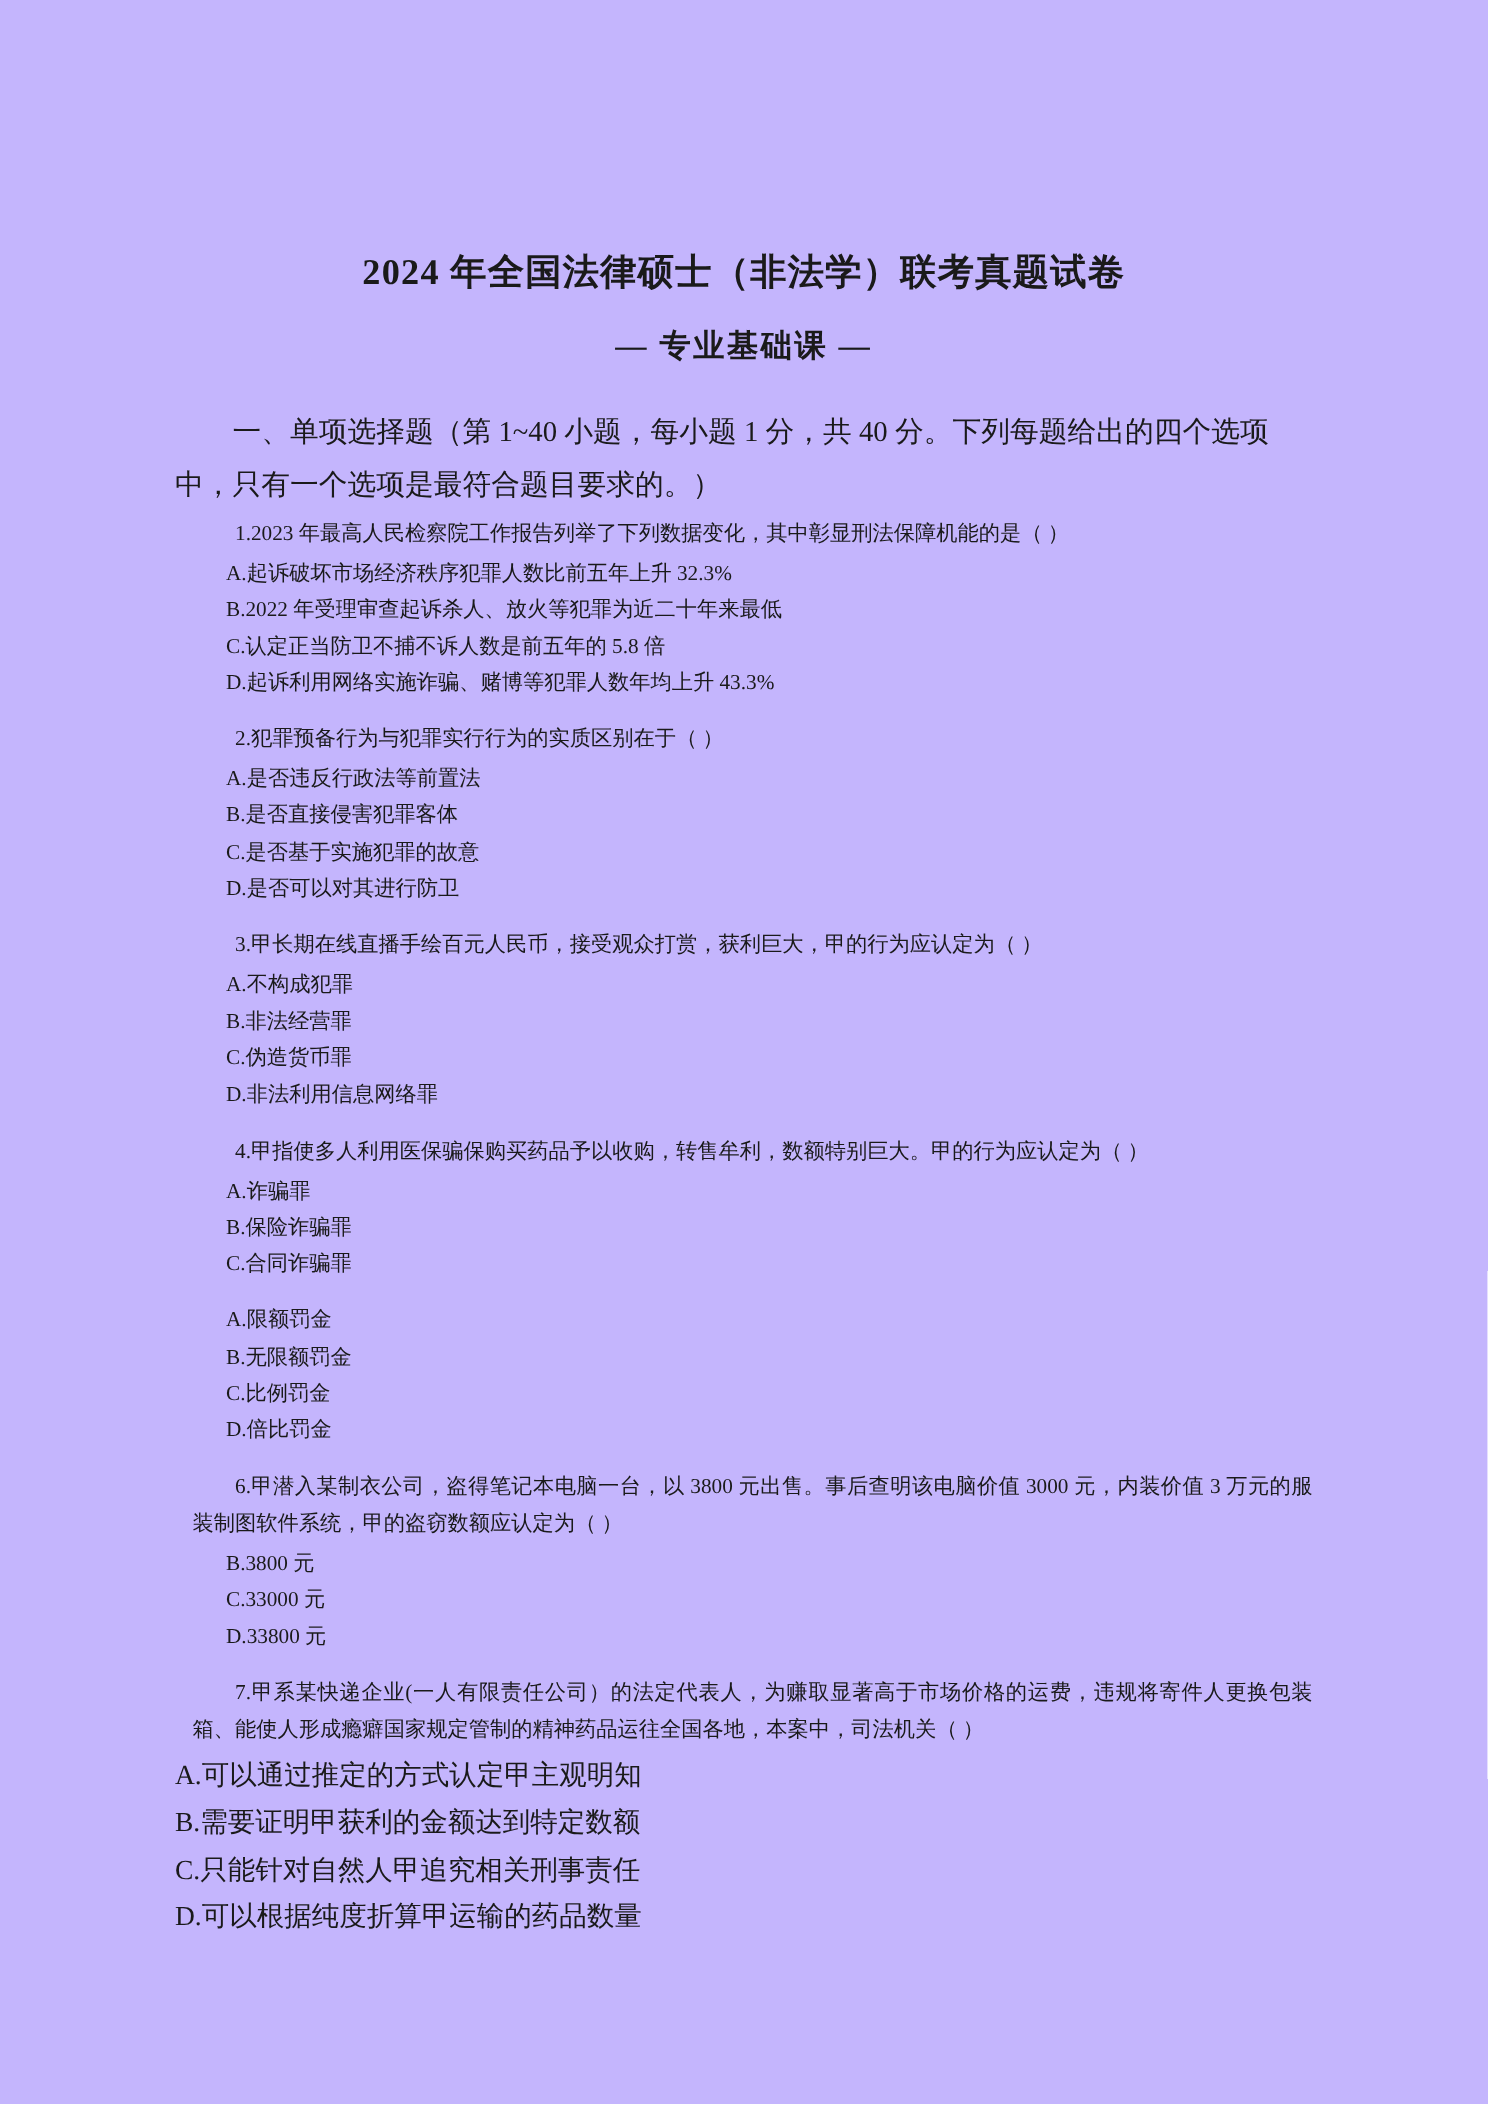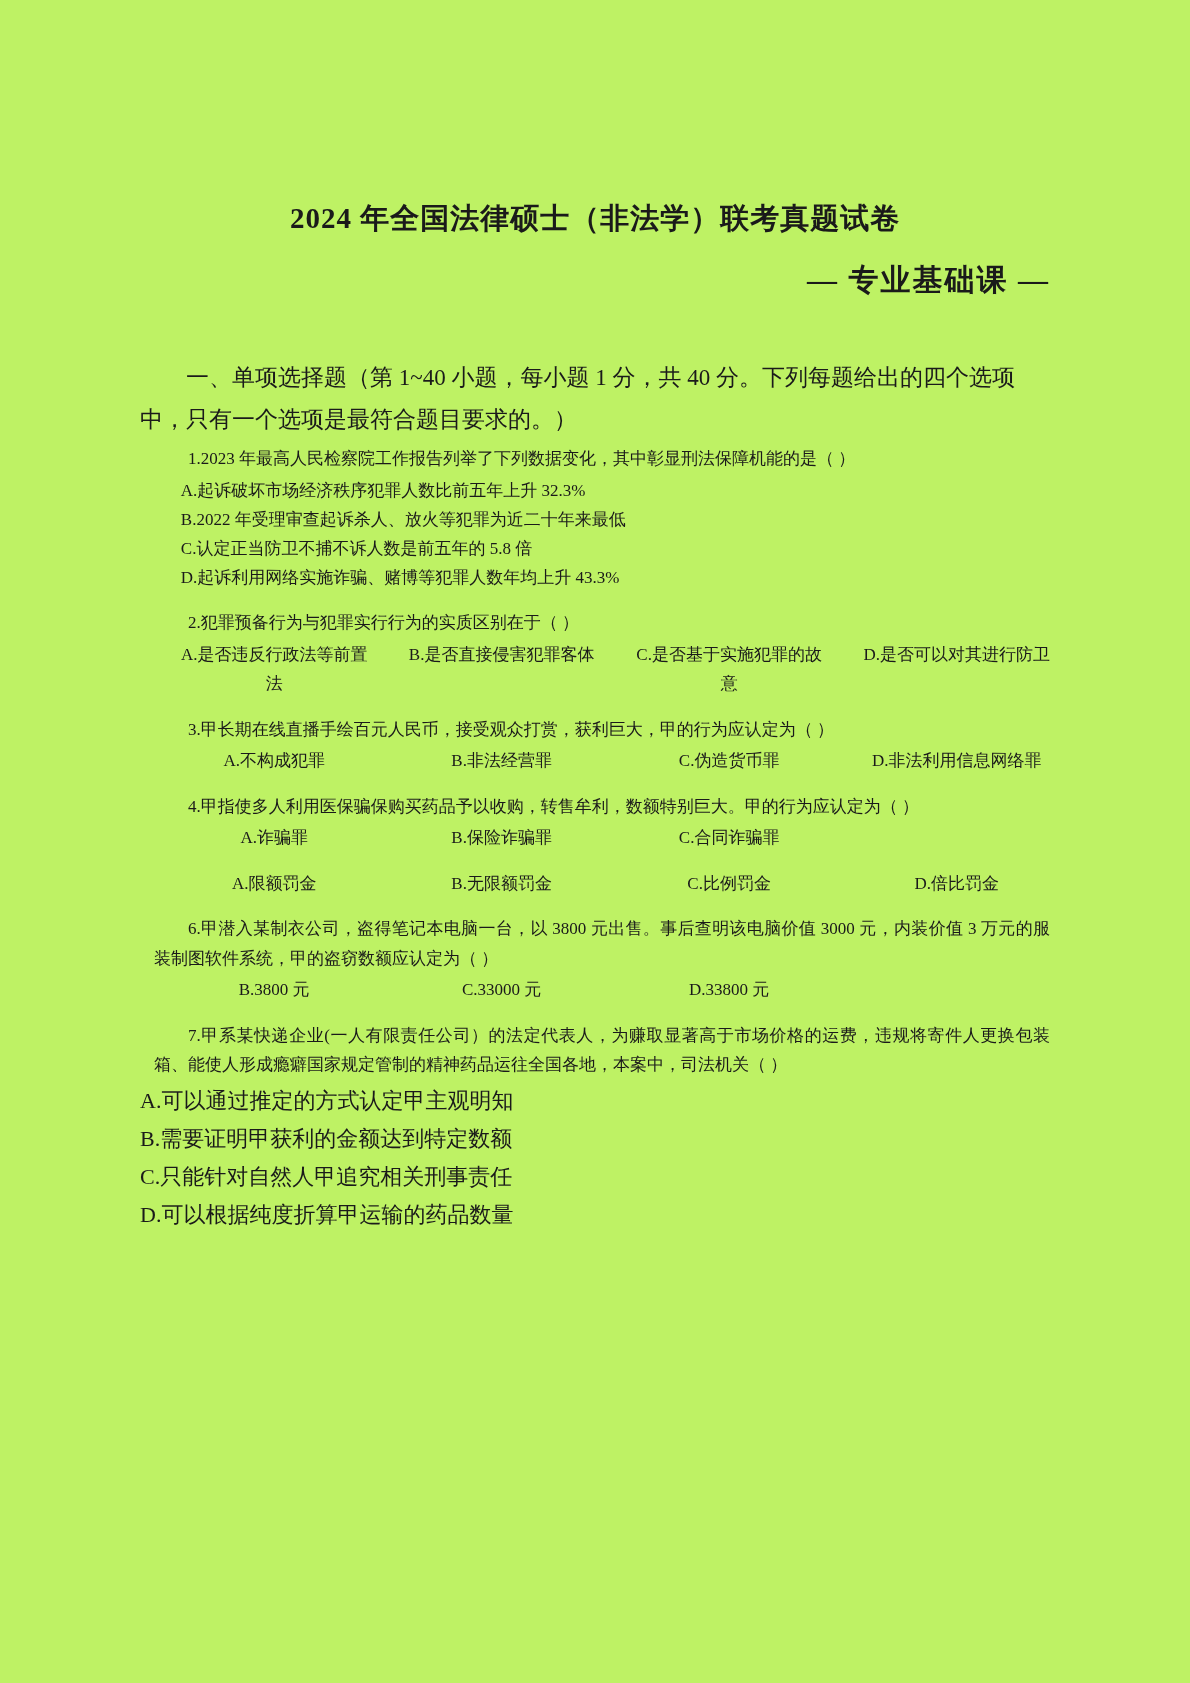--- a/index.html
+++ b/index.html
@@ -12,36 +12,36 @@
     height: 1683px;
     font-family: "Liberation Serif", "DejaVu Serif", serif;
     color: #1a1a1a;
   }
   .page {
     position: relative;
     width: 1190px;
     height: 1683px;
     box-sizing: border-box;
     padding: 200px 140px 60px 140px;
-    background: #bef264;
+    background: #c4b5fd;
   }
   .doc-title {
     text-align: center;
     font-size: 29px;
     font-weight: bold;
     letter-spacing: 1px;
     margin: 0 0 22px 0;
     line-height: 1.3;
   }
   .doc-subtitle {
-    text-align: right;
-    font-size: 30px;
+    text-align: center;
+    font-size: 25px;
     font-weight: bold;
     letter-spacing: 2px;
-    margin: 0 0 56px 0;
+    margin: 0 0 32px 0;
   }
   .section-head {
     font-size: 23px;
     line-height: 1.85;
     text-indent: 2em;
     margin: 0 0 2px 0;
   }
   .q-block {
     margin-bottom: 16px;
   }
@@ -52,23 +52,22 @@
     margin: 0 0 2px 14px;
     text-align: justify;
   }
   .opts-stack .opt {
     font-size: 17px;
     line-height: 1.72;
     padding-left: 2.4em;
   }
   .opts-grid {
     display: grid;
-    grid-template-columns: 1fr 1fr 1fr 1fr;
+    grid-template-columns: 1fr;
     column-gap: 0px;
-    text-align: center;
   }
   .opts-grid .opt {
     font-size: 17px;
     line-height: 1.72;
     padding-left: 2.4em;
   }
   .opts-flush .opt {
     font-size: 22px;
     line-height: 1.72;
     padding-left: 0;

